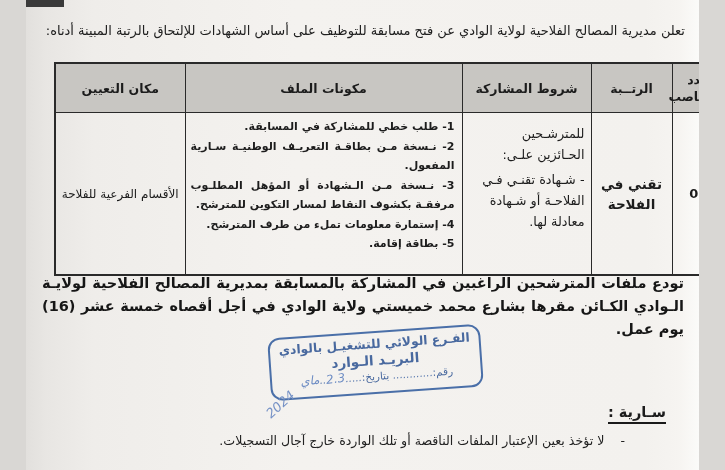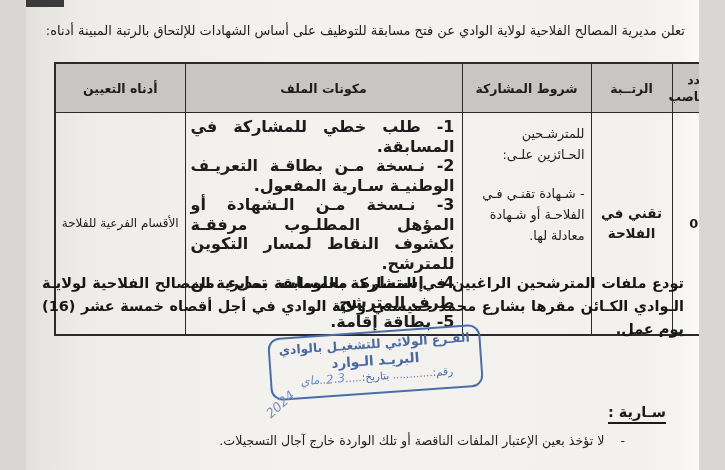--- a/index.html
+++ b/index.html
@@ -36,22 +36,22 @@
   table.recruitment th{
     background:#c8c6c2;
     font-size:12.5px;font-weight:bold;
     height:44px;vertical-align:middle;text-align:center;
     padding:2px 3px;line-height:17px;
   }
   table.recruitment td{height:147px;background:transparent;}
   td.cell-count{text-align:center;vertical-align:middle;font-weight:bold;font-size:13px;}
   td.cell-rank{text-align:center;vertical-align:middle;font-weight:bold;font-size:13.5px;line-height:20px;padding:0 9px;}
   td.cell-conditions{vertical-align:top;padding:10px 6px 4px 12px;font-size:12.8px;line-height:21px;text-align:right;}
-  td.cell-conditions .cond-item{margin-top:18px;}
-  td.cell-components{vertical-align:top;padding:4px 7px 2px 5px;font-size:16px;font-weight:bold;line-height:19.5px;text-align:justify;}
+  td.cell-conditions .cond-item{margin-top:4px;}
+  td.cell-components{vertical-align:top;padding:4px 7px 2px 5px;font-size:11px;font-weight:bold;line-height:19.5px;text-align:justify;}
   td.cell-location{text-align:center;vertical-align:middle;font-size:12px;white-space:nowrap;padding:0 2px;}
   .deposit{
     position:absolute;top:272px;right:15px;left:16px;
     font-size:14.5px;font-weight:bold;line-height:23px;
     text-align:justify;color:#161616;
   }
   .stamp{
     position:absolute;top:331px;left:243px;
     width:213px;height:63px;
     border:2px solid #4a6fa8;border-radius:12px;
@@ -96,21 +96,21 @@
         <col style="width:129px">
         <col style="width:277px">
         <col style="width:130px">
     </colgroup>
     <tbody>
       <tr>
         <th>عدد المناصب</th>
         <th>الرتــبة</th>
         <th>شروط المشاركة</th>
         <th>مكونات الملف</th>
-        <th>أدناه التعيين</th>
+        <th>مكان التعيين</th>
       </tr>
       <tr>
         <td class="cell-count">02</td>
         <td class="cell-rank">تقني في الفلاحة</td>
         <td class="cell-conditions">
           <div>للمترشـحين الحـائزين علـى:</div>
           <div class="cond-item">- شـهادة تقنـي فـي الفلاحـة أو شـهادة معادلة لها.</div>
         </td>
         <td class="cell-components">
           <div>1- طلب خطي للمشاركة في المسابقة.</div>

